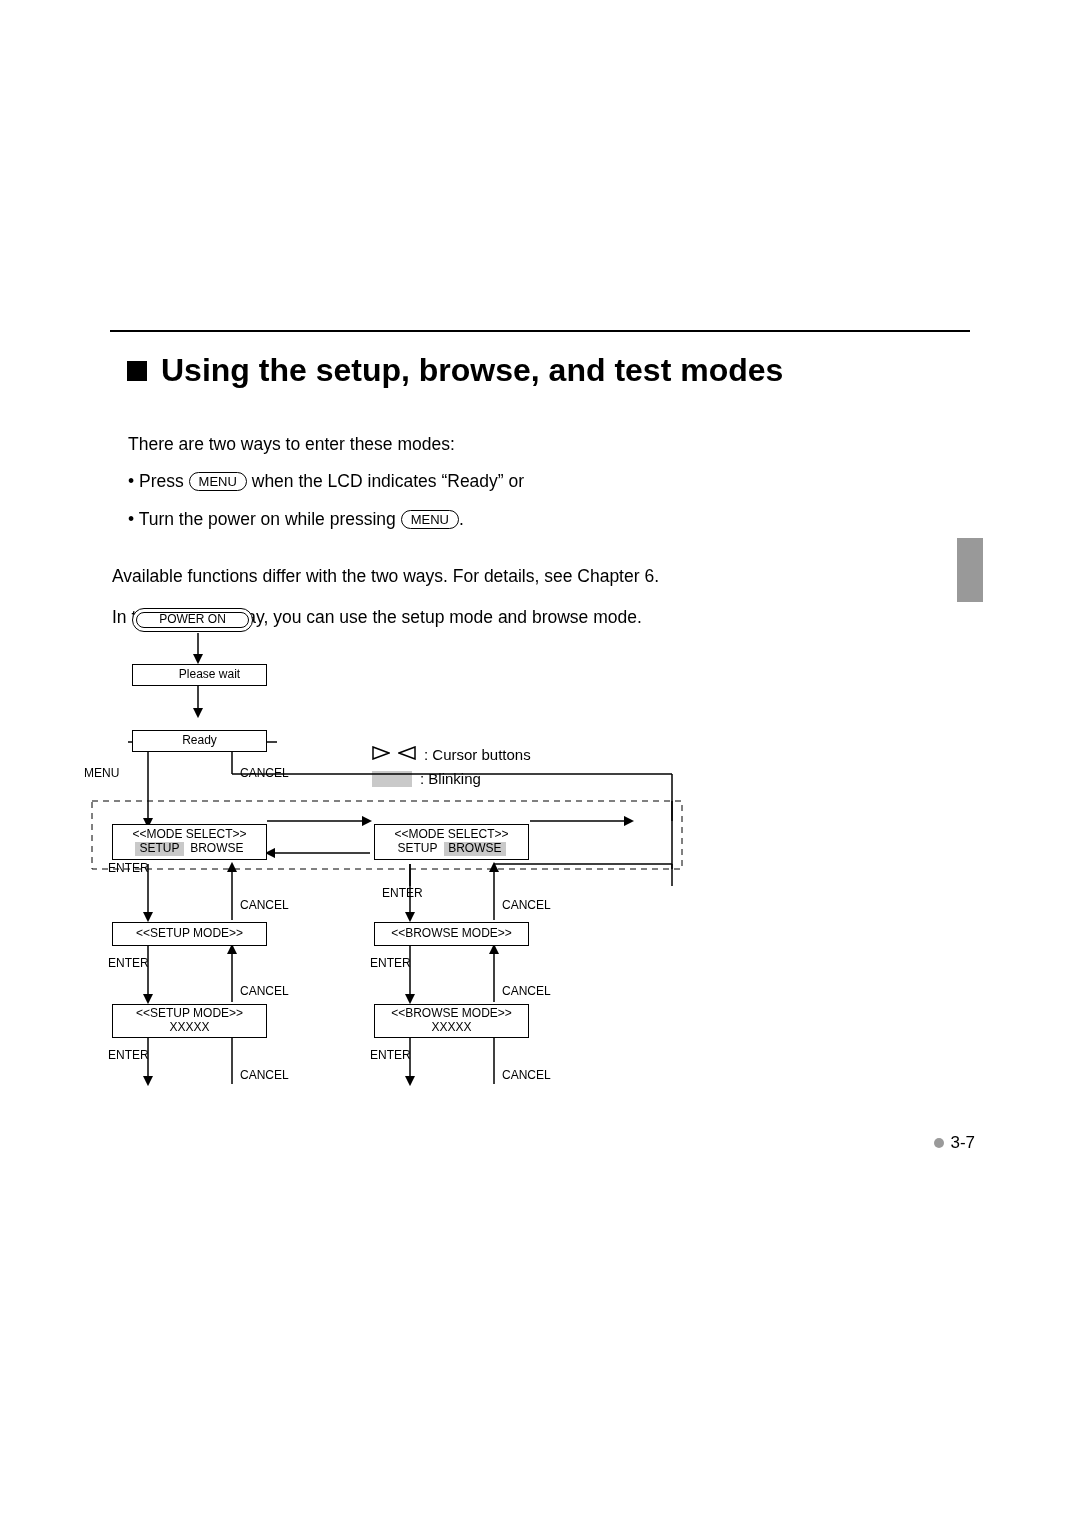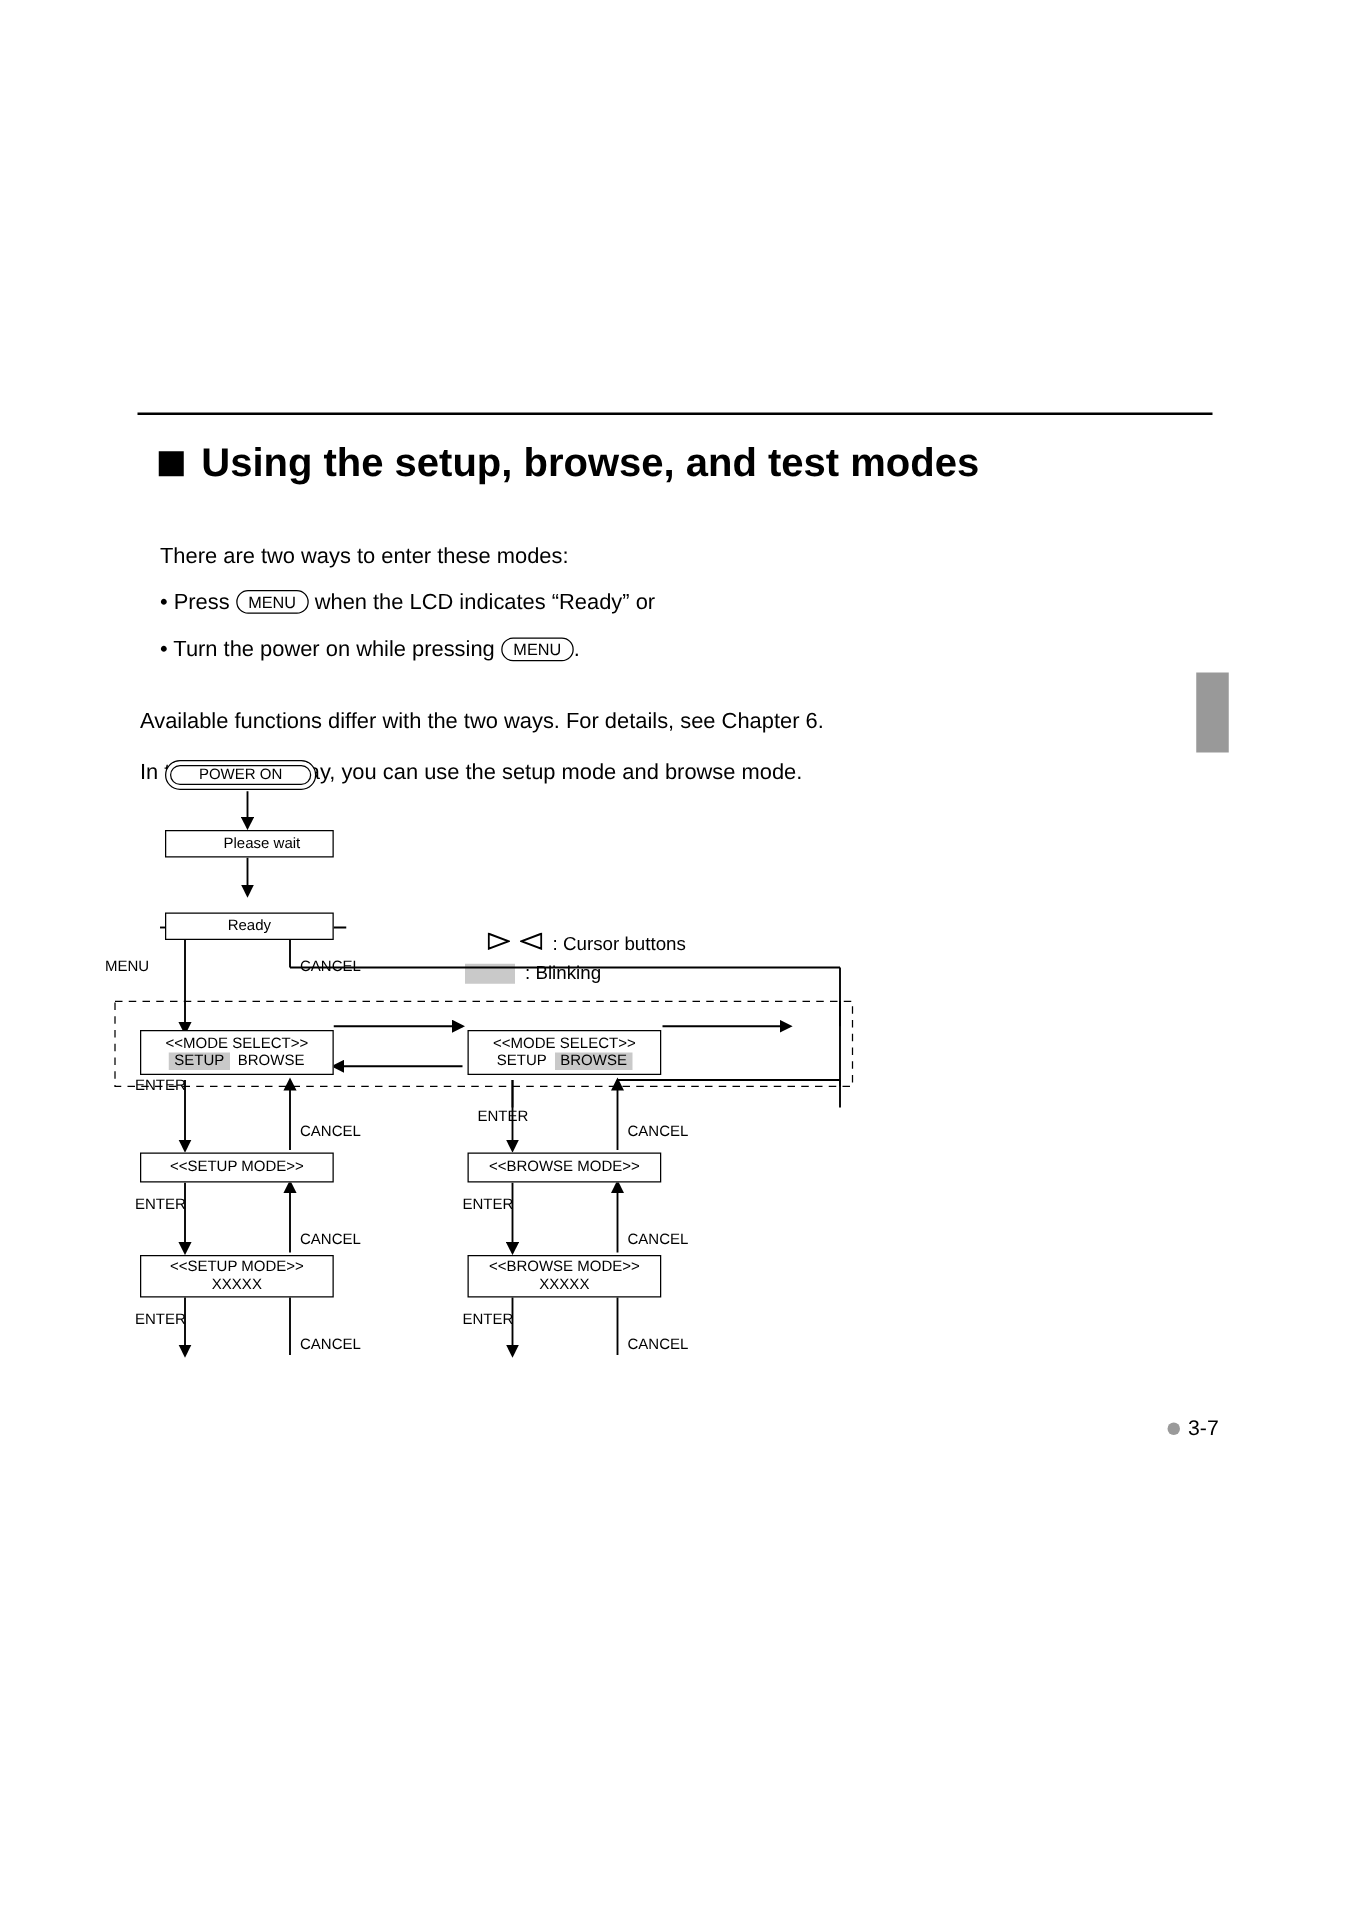--- a/index.html
+++ b/index.html
@@ -165,21 +165,21 @@
     </p>
     <p class="tight">
       <span>• Turn the power on while pressing </span><span class="pill">MENU</span><span>.</span>
     </p>
     <div style="height:20px"></div>
     <p>Available functions differ with the two ways.  For details, see Chapter 6.</p>
     <div style="height:4px"></div>
     <p>In the following way, you can use the setup mode and browse mode.</p>
   </div>
 
-  <div class="legend" style="left:372px; top:746px;margin-left:18px;">
+  <div class="legend" style="left:372px; top:746px;">
     <span>
       <svg width="18" height="14" viewBox="0 0 18 14">
           <polygon points="1,1 17,7 1,13" fill="none" stroke="#000" stroke-width="1.5"></polygon>
         </svg>
     </span>
     <span>
       <svg width="18" height="14" viewBox="0 0 18 14">
           <polygon points="17,1 1,7 17,13" fill="none" stroke="#000" stroke-width="1.5"></polygon>
         </svg>
     </span>

